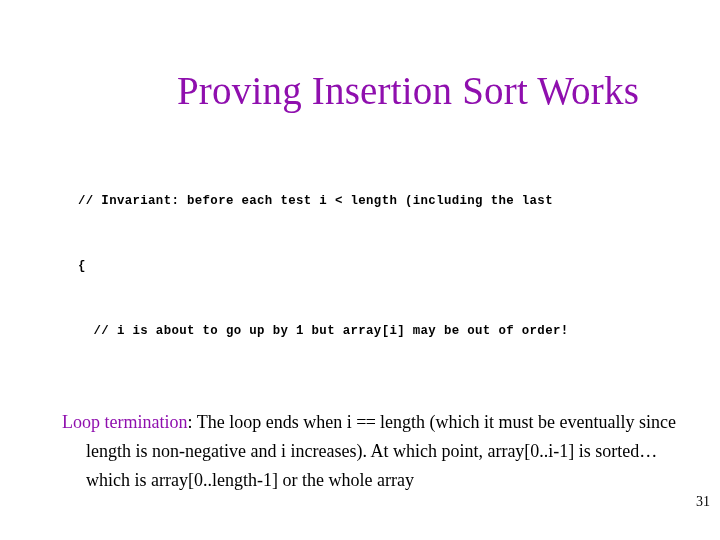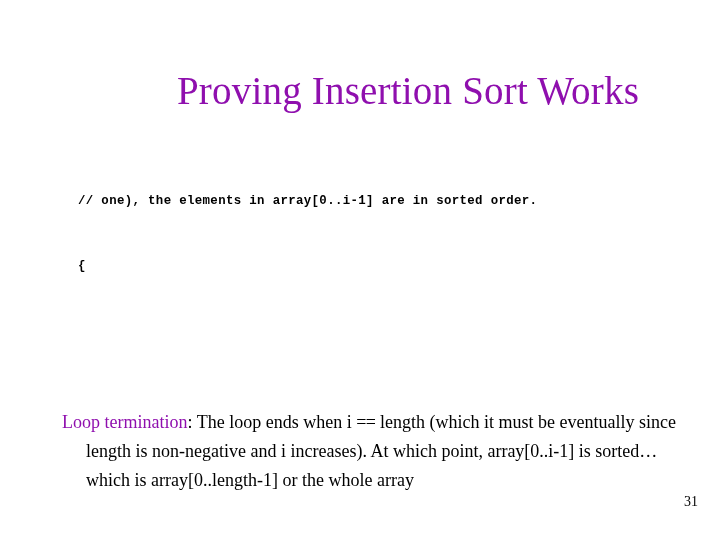--- a/index.html
+++ b/index.html
@@ -74,38 +74,39 @@
   .lead-in {
     color: #8f0fae;
   }
   .eq-glyph {
     letter-spacing: -0.5px;
   }
 
   
   .page-number {
     position: absolute;
-    right: 22px;
+    right: 10px;
     top: 494px;
     font-family: "Liberation Serif", serif;
     font-size: 14px;
     line-height: 16px;
     color: #000000;
   }
 </style>
 </head>
 <body>
 
 <div class="slide">
 
   <div class="slide-title">Proving Insertion Sort Works</div>
 
   <div class="code-block">
-    <div class="code-line">// one), the elements in array[0..i-1] are in sorted order.</div>
+    <div class="code-line">// Invariant: before each test i &lt; length (including the last</div>
     <div class="code-line">{</div>
+    <div class="code-line">  // i is about to go up by 1 but array[i] may be out of order!</div>
     
     
     
     
     
   </div>
 
   <div class="body-text"><span class="first-line-pull"><span class="lead-in">Loop termination</span><span>: The loop ends when i </span><span class="eq-glyph">==</span></span><span> length (which it must be eventually since length is non-negative and i increases).  At which point, array[0..i-1] is sorted… which is array[0..length-1] or the whole array</span></div>
 
   <div class="page-number">31</div>

